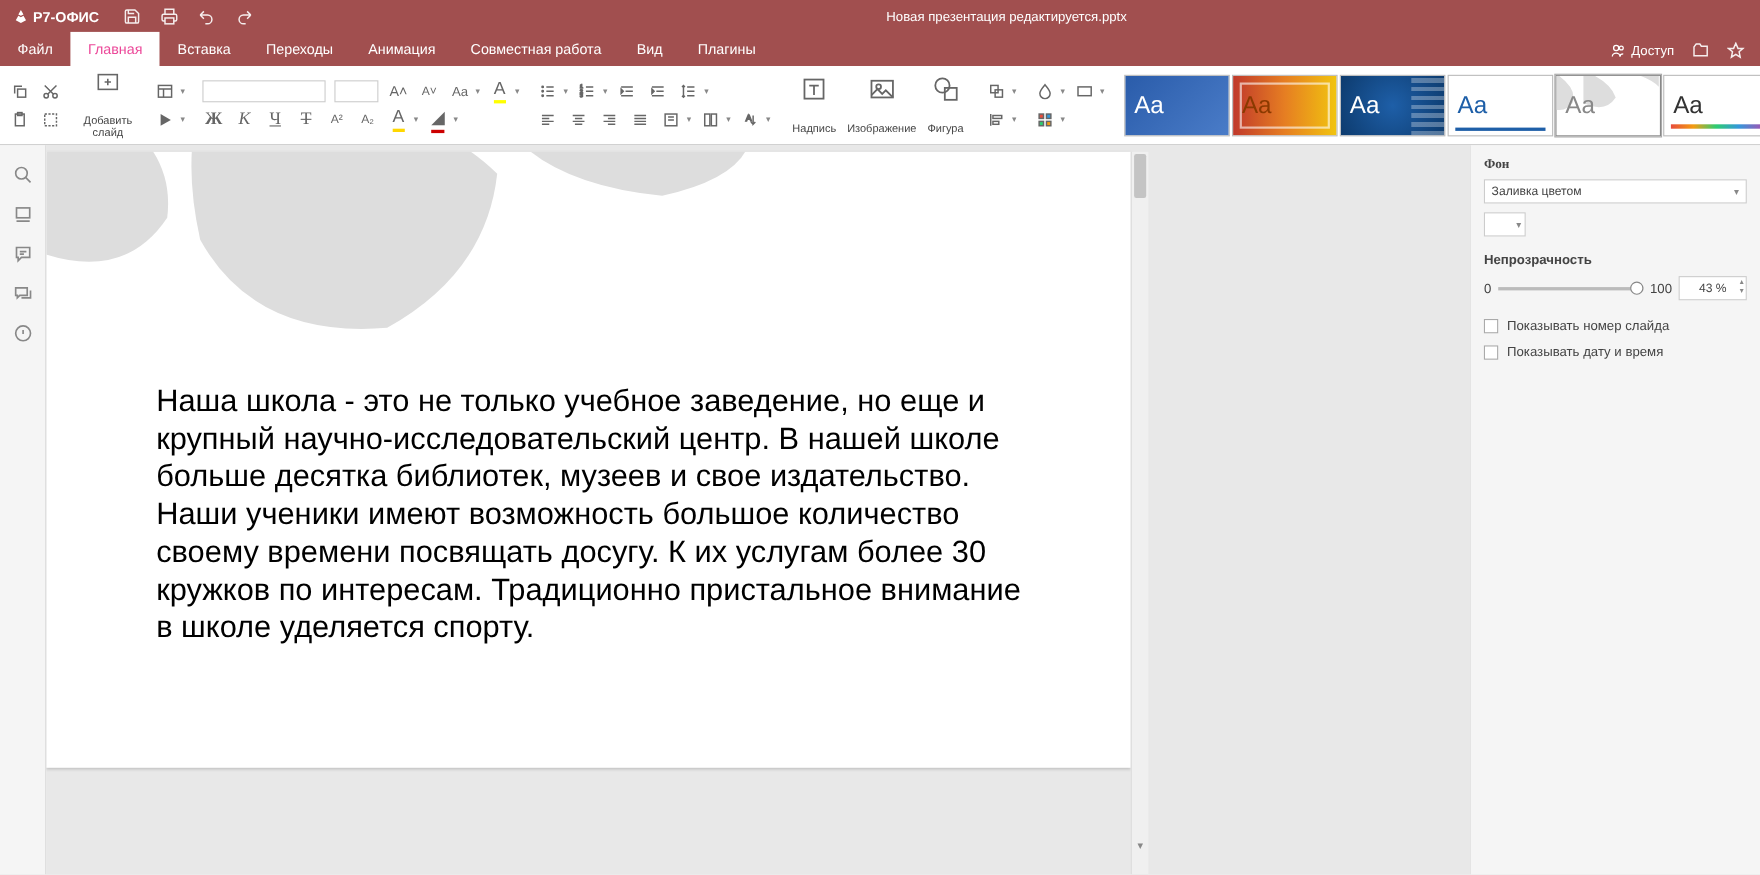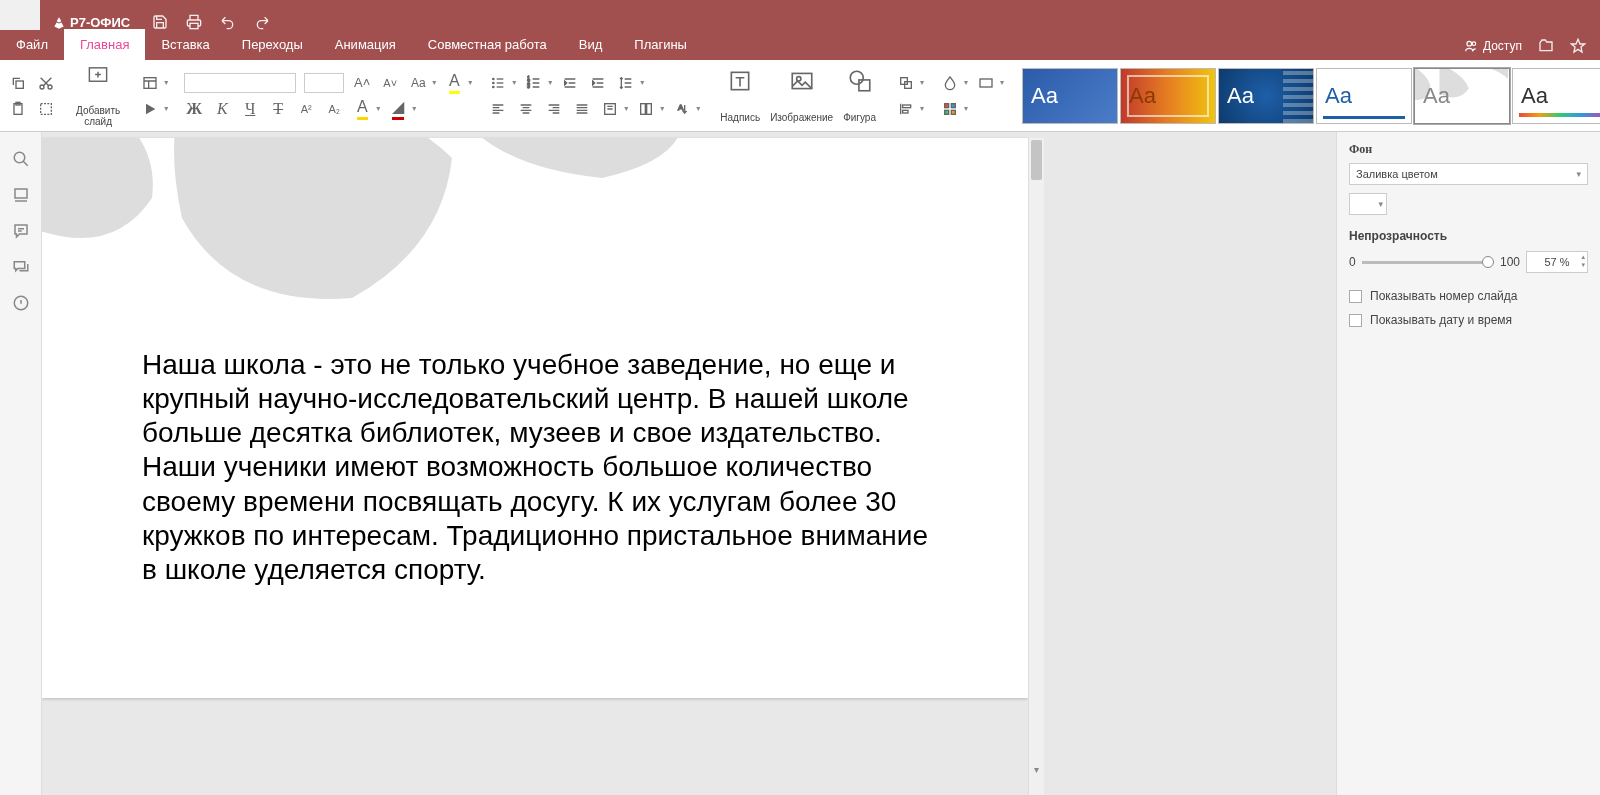--- a/index.html
+++ b/index.html
@@ -1,17 +1,17 @@
 <!DOCTYPE html>
 <html><head>
 <meta charset="utf-8">
 <style>
 * { margin:0; padding:0; box-sizing:border-box; font-family:Arial,sans-serif; }
 body { width:1600px; height:795px; overflow:hidden; background:#f0f0f0; }
-.titlebar { height:30px; background:#a14f4f; display:flex; align-items:flex-end; color:#fff; font-size:12px;margin-left:40px; }
+.titlebar { height:30px; background:#a14f4f; display:flex; align-items:center; color:#fff; font-size:12px; }
 .logo { padding:0 12px; font-weight:bold; font-size:13px; display:flex; align-items:center; gap:4px; }
 .logo-icon { width:14px; height:14px; }
 .title-icons { display:flex; gap:18px; padding-left:10px; }
 .title-icon { width:16px; height:16px; opacity:.9; cursor:pointer; }
 .doc-title { flex:1; text-align:center; }
 .menubar { height:30px; background:#a14f4f; display:flex; align-items:flex-end; color:#fff; font-size:13px; }
 .menu-tab { padding:8px 16px; cursor:pointer;text-align:right; }
 .menu-tab.active { background:#fff; color:#ec4899; }
 .menu-right { margin-left:auto; display:flex; align-items:center; gap:16px; padding-right:14px; padding-bottom:6px; }
 .menu-right-item { display:flex; align-items:center; gap:4px; font-size:12px; cursor:pointer; }
@@ -74,20 +74,21 @@
         <path d="M6 9V2h12v7M6 18H4a2 2 0 01-2-2v-5a2 2 0 012-2h16a2 2 0 012 2v5a2 2 0 01-2 2h-2"></path>
         <rect x="6" y="14" width="12" height="8"></rect>
       </svg>
     <svg class="title-icon" viewBox="0 0 24 24" fill="none" stroke="#fff" stroke-width="2">
         <path d="M3 10h10a6 6 0 110 12h-3M3 10l5-5M3 10l5 5"></path>
       </svg>
     <svg class="title-icon" viewBox="0 0 24 24" fill="none" stroke="#fff" stroke-width="2">
         <path d="M21 10H11a6 6 0 100 12h3M21 10l-5-5M21 10l-5 5"></path>
       </svg>
   </div>
+  <div class="doc-title">Новая презентация редактируется.pptx</div>
 </div>
 
 <div class="menubar">
   <div class="menu-tab">Файл</div>
   <div class="menu-tab active">Главная</div>
   <div class="menu-tab">Вставка</div>
   <div class="menu-tab">Переходы</div>
   <div class="menu-tab">Анимация</div>
   <div class="menu-tab">Совместная работа</div>
   <div class="menu-tab">Вид</div>
@@ -440,21 +441,21 @@
         <span style="font-size:9px;color:#888">▾</span>
       </div>
     <div class="rp-label">Непрозрачность</div>
     <div class="rp-slider-row">
       <span>0</span>
       <div class="rp-slider">
           <div class="rp-slider-thumb"></div>
         </div>
       <span>100</span>
       <div class="rp-spin">
-        <span>57 %</span>
+        <span>43 %</span>
         <div style="position:absolute;right:2px;top:1px;font-size:7px;line-height:8px;color:#888">▴<br>▾</div>
       </div>
     </div>
     <div class="rp-check">
       <div class="rp-check-box"></div>
         <span>Показывать номер слайда</span>
     </div>
     <div class="rp-check">
       <div class="rp-check-box"></div>
         <span>Показывать дату и время</span>

